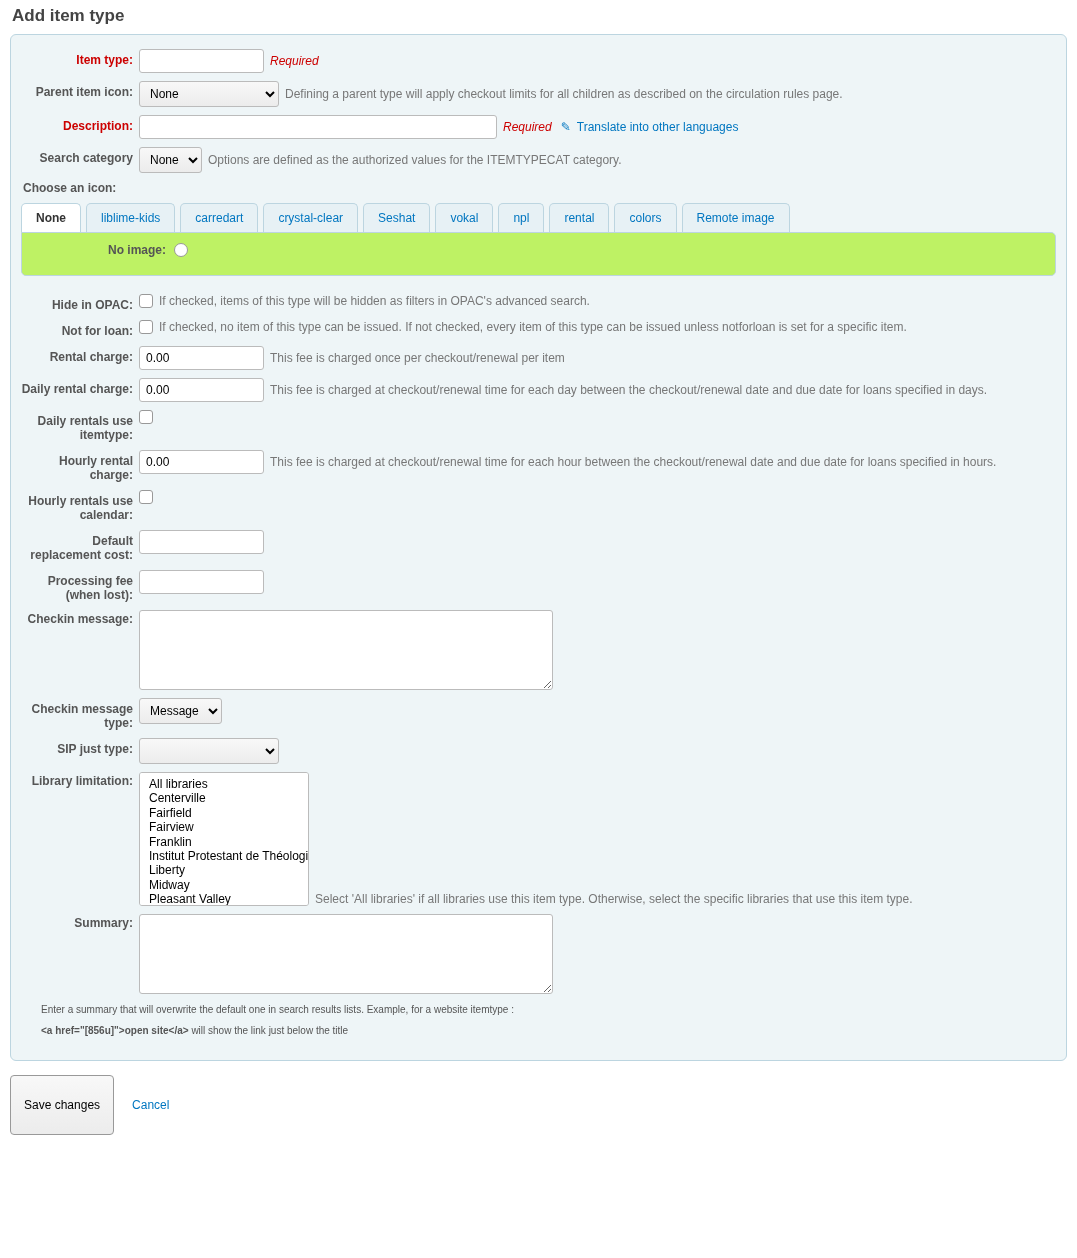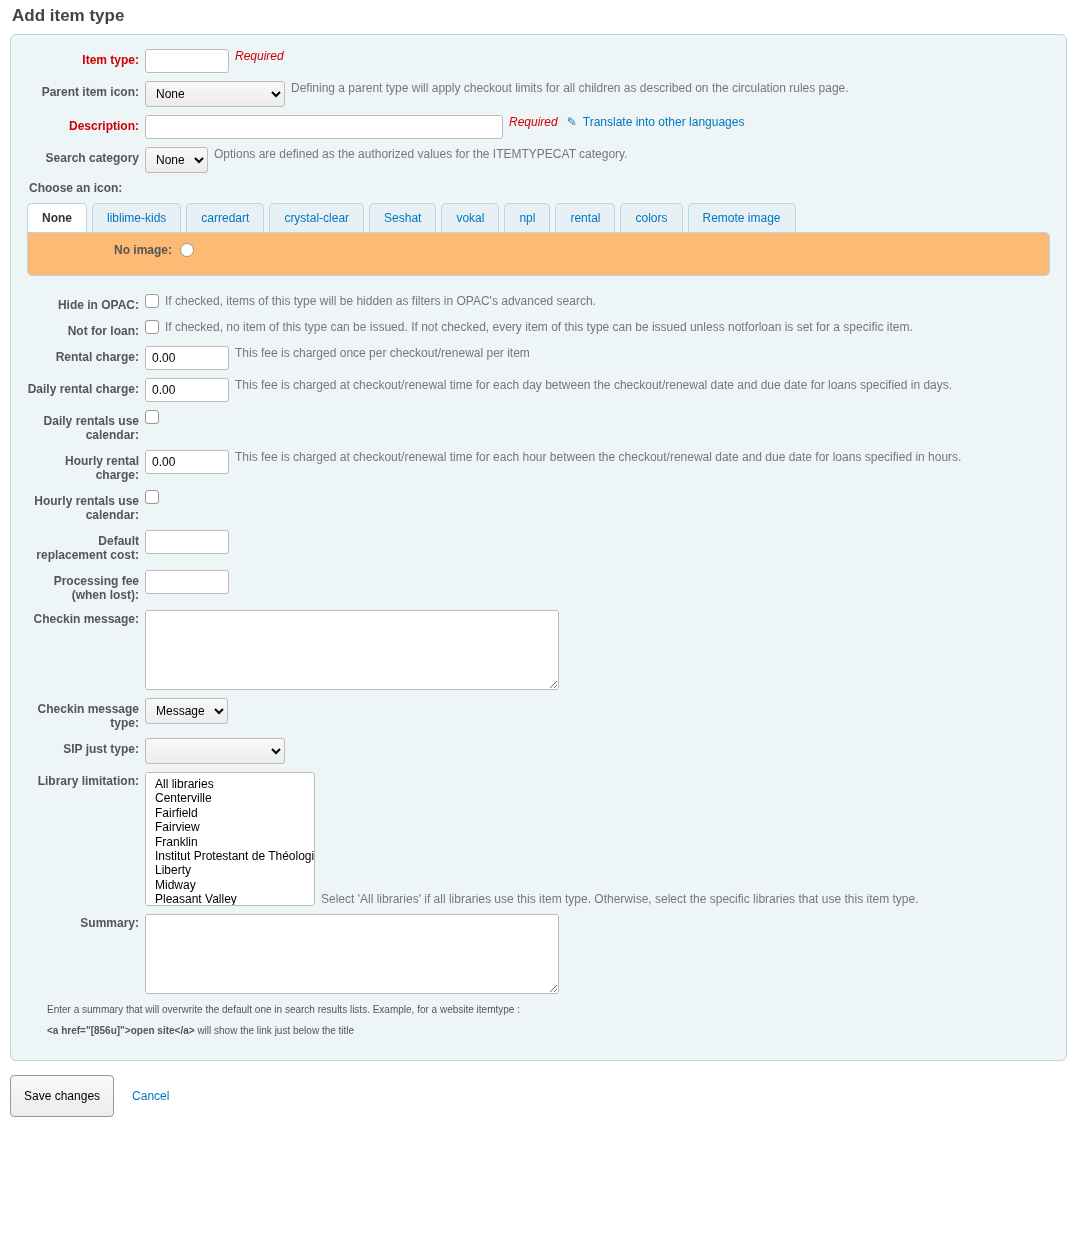--- a/index.html
+++ b/index.html
@@ -1,46 +1,46 @@
 <!DOCTYPE html>
 <html><head>
 <meta charset="utf-8">
 <style>
 *{box-sizing:border-box;margin:0;padding:0}
 body{font-family:Arial,Helvetica,sans-serif;font-size:12px;color:#333;padding:6px 10px 20px;background:#fff}
 h2{font-size:17px;color:#444;margin:0 0 8px 2px;font-weight:bold}
-.box{border:1px solid #bcd5e0;background:#eef5f7;border-radius:6px;padding:14px 16px 18px}
+.box{border:1px solid #bcd5e0;background:#eef5f7;border-radius:6px;padding:14px 10px 18px}
 ol{list-style:none}
 li.row{display:flex;align-items:flex-start;margin-bottom:8px}
 li.row>label{width:118px;min-width:118px;text-align:right;font-weight:bold;color:#555;padding-right:6px;padding-top:4px}
 li.row>label.req{color:#c00}
-.controls{display:flex;align-items:flex-start;flex-wrap:wrap;gap:6px}
+.controls{display:flex;align-items:center;flex-wrap:wrap;gap:6px}
 .hint{color:#777;font-size:12px}
 .req-txt{color:#c00;font-style:italic}
-input[type=text].short{width:84px}
+input[type=text].short{width:125px}
 input[type=text].med{width:358px}
 input[type=text],select,textarea{border:1px solid #bbb;border-radius:3px;padding:4px 6px;font-size:12px;font-family:inherit;background:#fff}
 select{background:linear-gradient(#f8f8f8,#ececec)}
 select.sel-wide{width:140px}
 textarea{resize:both}
 .choose-lbl{font-weight:bold;color:#555;margin:8px 0 8px 2px;display:block}
 .tabs{display:flex;gap:5px}
 .tab{border:1px solid #bcd5e0;border-bottom:none;background:#e7f1f5;border-radius:5px 5px 0 0;padding:7px 14px;color:#0076c0;cursor:pointer;font-size:12px}
 .tab.active{background:#fff;border-color:#bcd5e0;color:#333;font-weight:bold}
-.tabcontent{border:1px solid #bcd5e0;background:#fdba74;border-radius:0 5px 5px 5px;padding:10px 14px 18px;margin-bottom:18px}
+.tabcontent{border:1px solid #bcd5e0;background:#bef264;border-radius:0 5px 5px 5px;padding:10px 14px 18px;margin-bottom:18px}
 .noimg-row{display:flex;align-items:center;gap:8px}
 .noimg-row label{font-weight:bold;color:#555;width:130px;text-align:right}
 input[type=checkbox],input[type=radio]{width:14px;height:14px;border:1px solid #999;border-radius:3px;appearance:none;background:#fff}
 input[type=radio]{border-radius:50%}
 .link{color:#0076c0;cursor:pointer}
 .pen{color:#0076c0;margin-left:3px}
 select[multiple]{height:134px;width:170px;background:#fff;overflow-y:scroll}
 select[multiple] option{padding:0 3px;font-size:12px}
 .btnbar{margin-top:14px;display:flex;align-items:center;gap:18px}
-button.primary{background:linear-gradient(#f8f8f8,#ececec);border:1px solid #999;border-radius:4px;padding:13px 13px;font-size:12px;cursor:pointer}
+button.primary{background:linear-gradient(#f8f8f8,#ececec);border:1px solid #999;border-radius:4px;padding:22px 13px;font-size:12px;cursor:pointer}
 .summary-note{color:#555;font-size:10px;margin:10px 0 6px 20px}
 li.row.tall>label{padding-top:2px}
 </style>
 </head>
 <body>
 
 <h2>Add item type</h2>
 
 <div class="box">
 <ol>
@@ -129,21 +129,21 @@
 
 <li class="row">
   <label>Daily rental charge:</label>
   <div class="controls">
     <input type="text" class="short" value="0.00" style="">
     <span class="hint">This fee is charged at checkout/renewal time for each day between the checkout/renewal date and due date for loans specified in days.</span>
   </div>
 </li>
 
 <li class="row">
-  <label>Daily rentals use calendar:</label>
+  <label>Daily rentals use itemtype:</label>
   <div class="controls">
     <input type="checkbox" style="">
   </div>
 </li>
 
 <li class="row">
   <label>Hourly rental charge:</label>
   <div class="controls">
     <input type="text" class="short" value="0.00" style="">
     <span class="hint">This fee is charged at checkout/renewal time for each hour between the checkout/renewal date and due date for loans specified in hours.</span>

